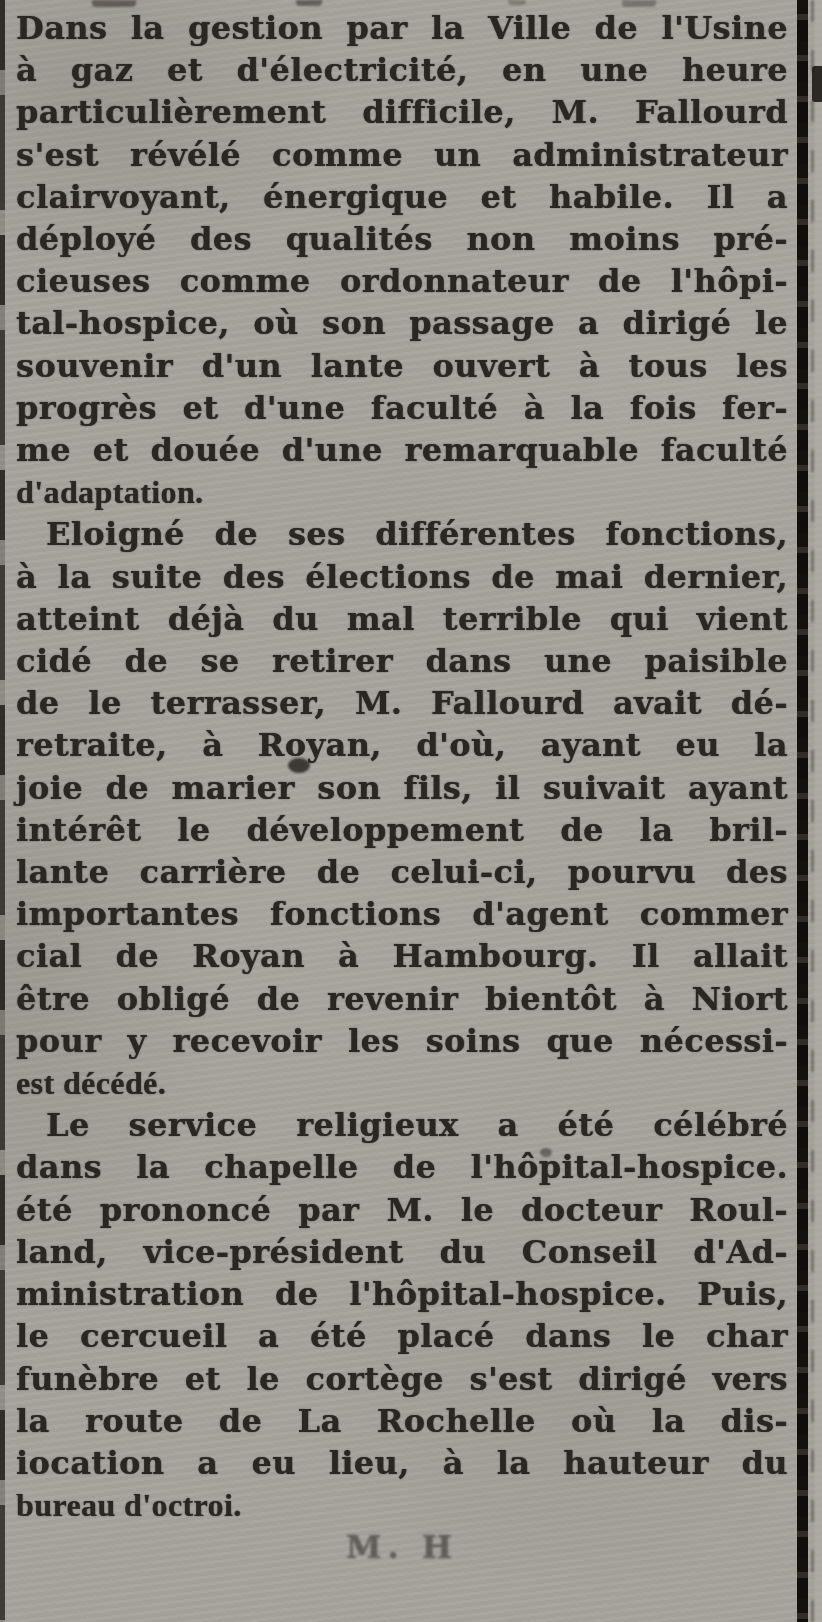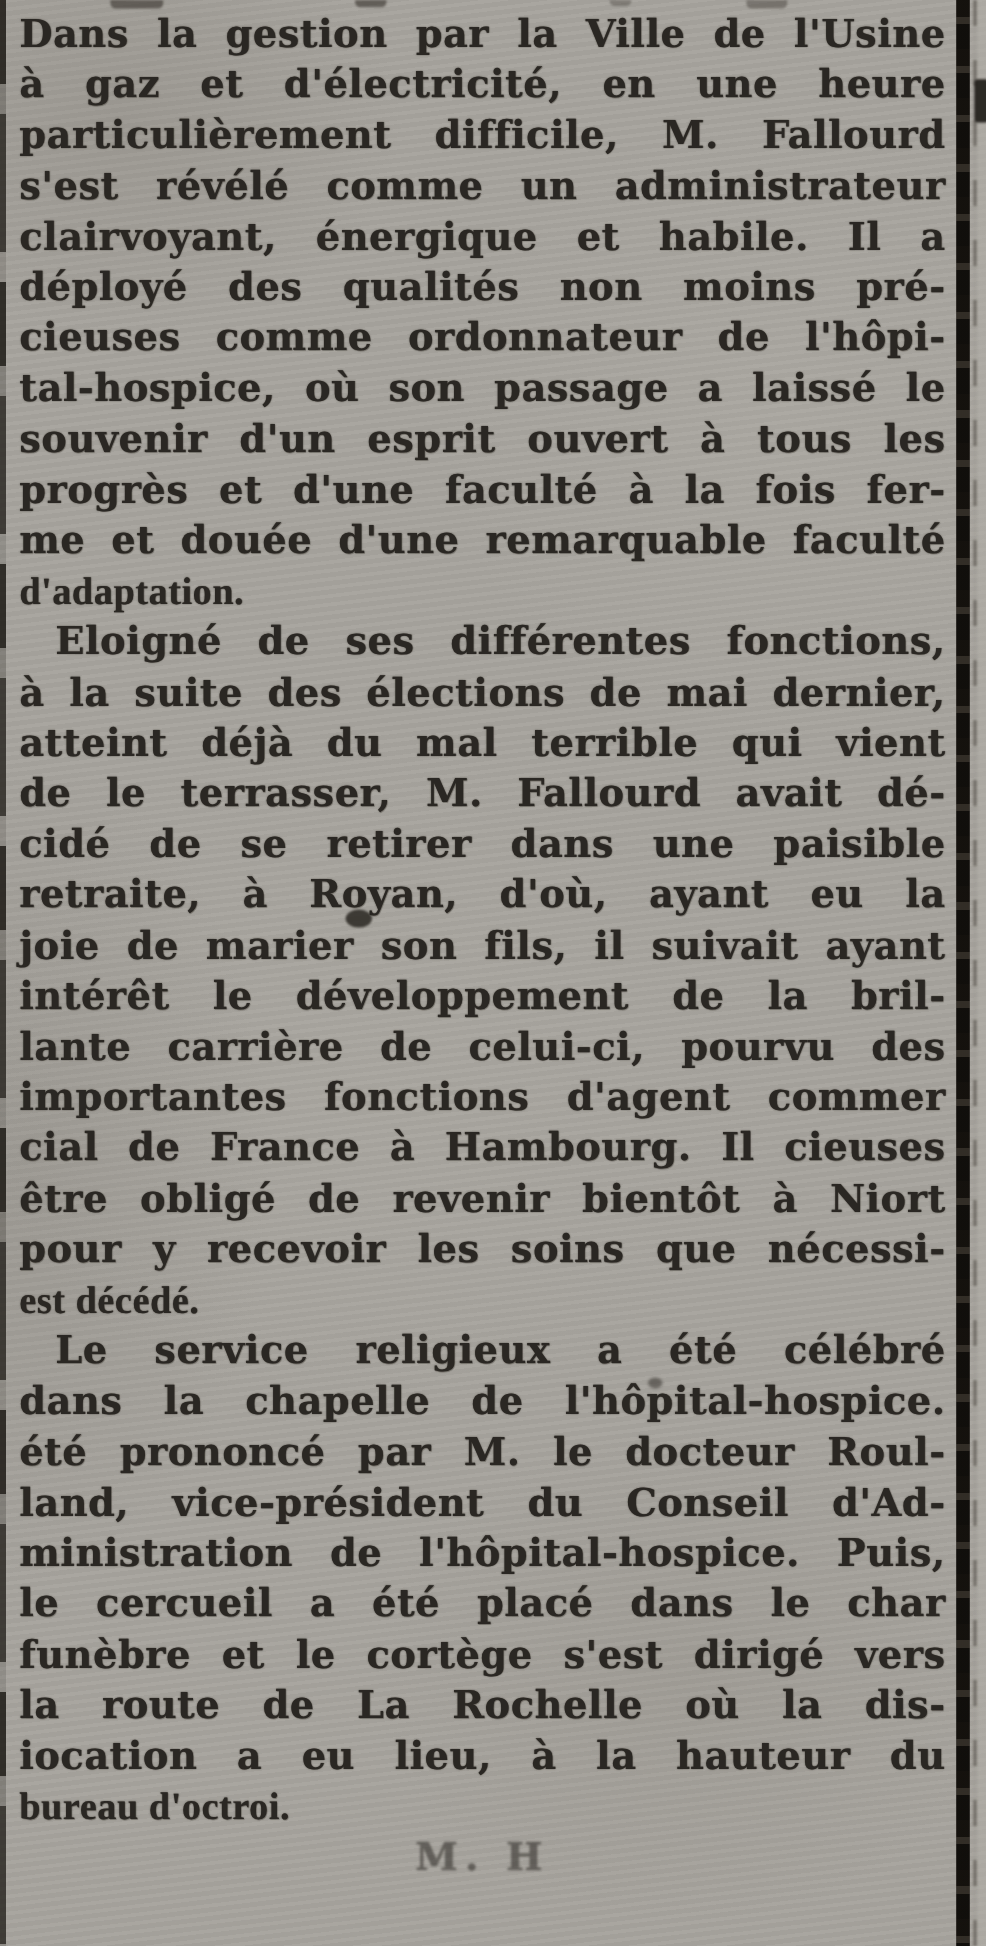--- a/index.html
+++ b/index.html
@@ -104,36 +104,36 @@
   <div class="rule-left"></div>
 
   <div class="column">
       <div class="line">Dans la gestion par la Ville de l'Usine</div>
       <div class="line">à gaz et d'électricité,  en une heure</div>
       <div class="line">particulièrement difficile, M. Fallourd</div>
       <div class="line">s'est révélé comme un administrateur</div>
       <div class="line">clairvoyant, énergique et habile. Il a</div>
       <div class="line">déployé des qualités non  moins pré-</div>
       <div class="line">cieuses comme ordonnateur de l'hôpi-</div>
-      <div class="line">tal-hospice, où son passage a laissé le</div>
-      <div class="line">souvenir d'un esprit ouvert à tous les</div>
+      <div class="line">tal-hospice, où son passage a dirigé le</div>
+      <div class="line">souvenir d'un lante ouvert à tous les</div>
       <div class="line">progrès et d'une faculté à la fois fer-</div>
       <div class="line">me et douée d'une remarquable faculté</div>
       <div class="line para-end">d'adaptation.</div>
       <div class="line indent">Eloigné de ses différentes fonctions,</div>
       <div class="line">à la suite des élections de mai dernier,</div>
       <div class="line">atteint déjà du mal terrible qui vient</div>
+      <div class="line">cidé de se retirer dans une paisible</div>
       <div class="line">de le terrasser, M. Fallourd avait dé-</div>
-      <div class="line">cidé de se retirer dans une paisible</div>
       <div class="line">retraite, à Royan, d'où, ayant eu la</div>
       <div class="line">joie de marier son fils, il suivait ayant</div>
       <div class="line">intérêt le développement de la bril-</div>
       <div class="line">lante carrière de celui-ci, pourvu des</div>
       <div class="line">importantes fonctions d'agent commer</div>
-      <div class="line">cial de France à Hambourg. Il cieuses</div>
+      <div class="line">cial de Royan à Hambourg. Il allait</div>
       <div class="line">être obligé de revenir bientôt à Niort</div>
       <div class="line">pour y recevoir les soins que nécessi-</div>
       <div class="line para-end">est décédé.</div>
       <div class="line indent">Le service religieux a  été célébré</div>
       <div class="line">dans la chapelle de l'hôpital-hospice.</div>
       <div class="line">été prononcé par M. le docteur Roul-</div>
       <div class="line">land, vice-président du Conseil d'Ad-</div>
       <div class="line">ministration de l'hôpital-hospice. Puis,</div>
       <div class="line">le cercueil a été placé dans le char</div>
       <div class="line">funèbre et le cortège s'est dirigé vers</div>

